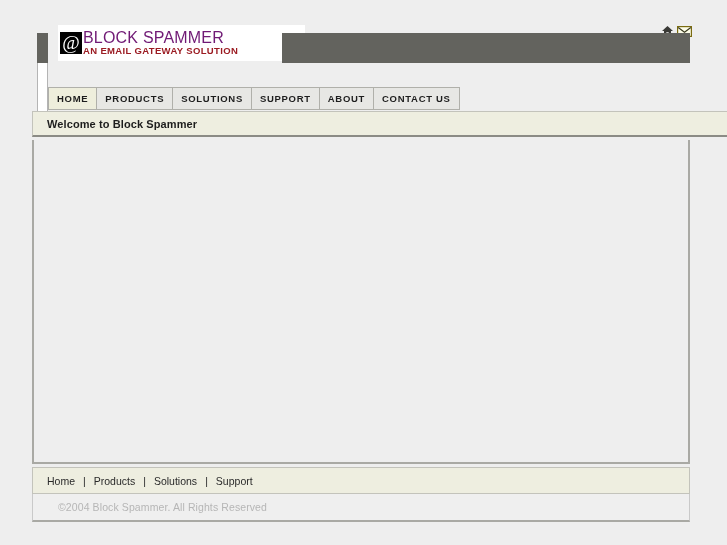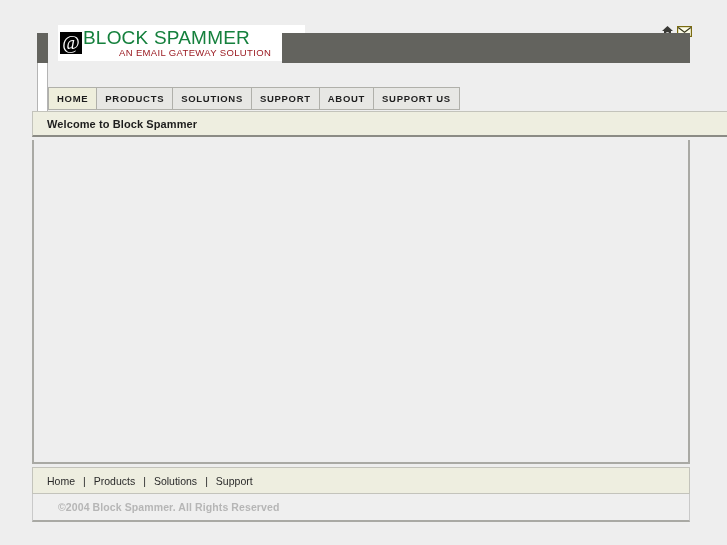--- a/index.html
+++ b/index.html
@@ -74,34 +74,33 @@
     line-height: 22px;
     text-align: center;
     flex: 0 0 auto;
   }
 
   #logo-text {
     margin-left: 1px;
     line-height: 1.02;
   }
   #logo-title {
-    font-size: 19px;
+    font-size: 16px;
     letter-spacing: 0.2px;
-    color: #15803d;
+    color: #701a75;
     white-space: nowrap;
     display: block;
   }
   #logo-tagline {
     font-size: 9.5px;
-    font-weight: normal;
+    font-weight: bold;
     letter-spacing: 0.35px;
     color: #9b1b22;
     white-space: nowrap;
     display: block;
-    padding-left: 36px;
   }
 
   
   #header-banner {
     position: absolute;
     left: 245px;
     top: 0;
     width: 408px;
     height: 30px;
     background: #63635e;
@@ -220,21 +219,20 @@
     top: 494px;
     width: 658px;
     height: 28px;
     background: #efefef;
     border: 1px solid #c9c9c9;
     border-top: none;
     border-bottom: 2px solid #a9a9a4;
     display: flex;
     align-items: center;
     padding-left: 25px;
-    font-weight: bold;
   }
   #copyright-text {
     font-size: 10.5px;
     color: #b6b6b6;
     letter-spacing: 0.1px;
   }
 </style>
 </head>
 <body>
 
@@ -268,21 +266,21 @@
 </div>
 
 <div id="left-rail"></div>
 
 <nav id="nav">
     <div class="nav-tab active">HOME</div>
     <div class="nav-tab">PRODUCTS</div>
     <div class="nav-tab">SOLUTIONS</div>
     <div class="nav-tab">SUPPORT</div>
     <div class="nav-tab">ABOUT</div>
-    <div class="nav-tab">SUPPORT US</div>
+    <div class="nav-tab">CONTACT US</div>
   </nav>
 
 <div id="welcome-bar">
   <span id="welcome-text">Welcome to Block Spammer</span>
 </div>
 
 <main id="content-panel">
   <div></div>
 </main>
 

